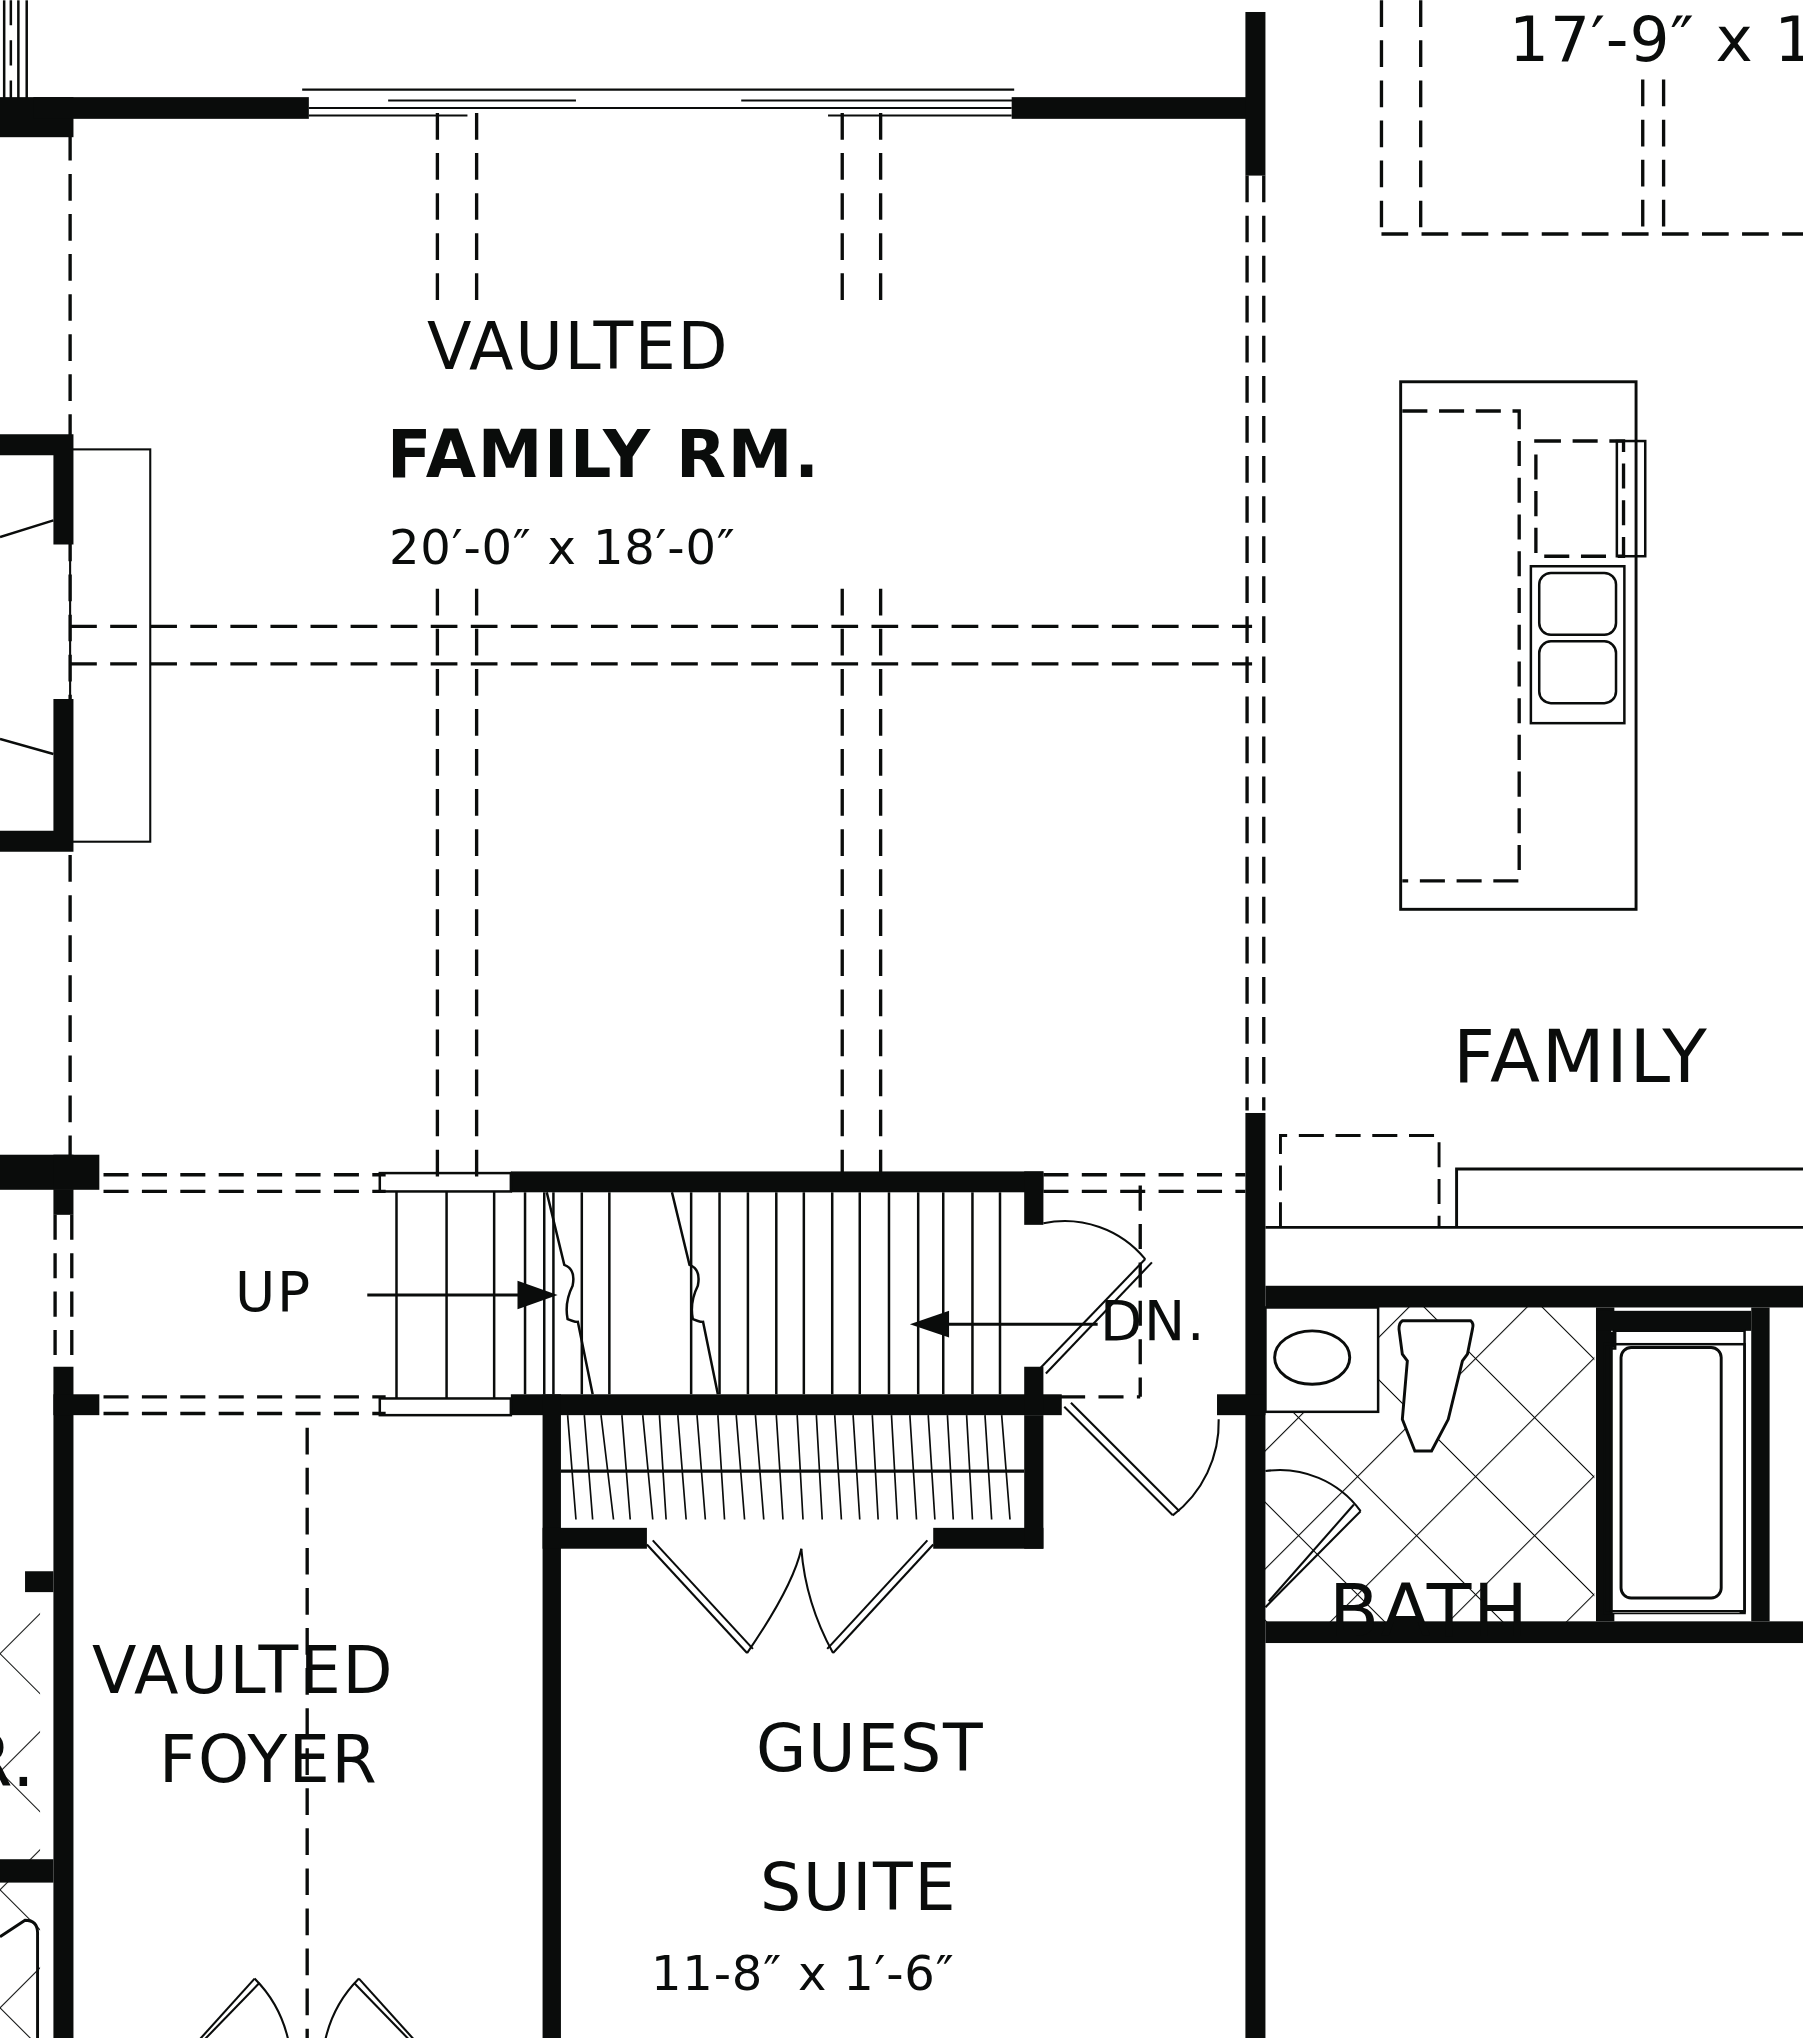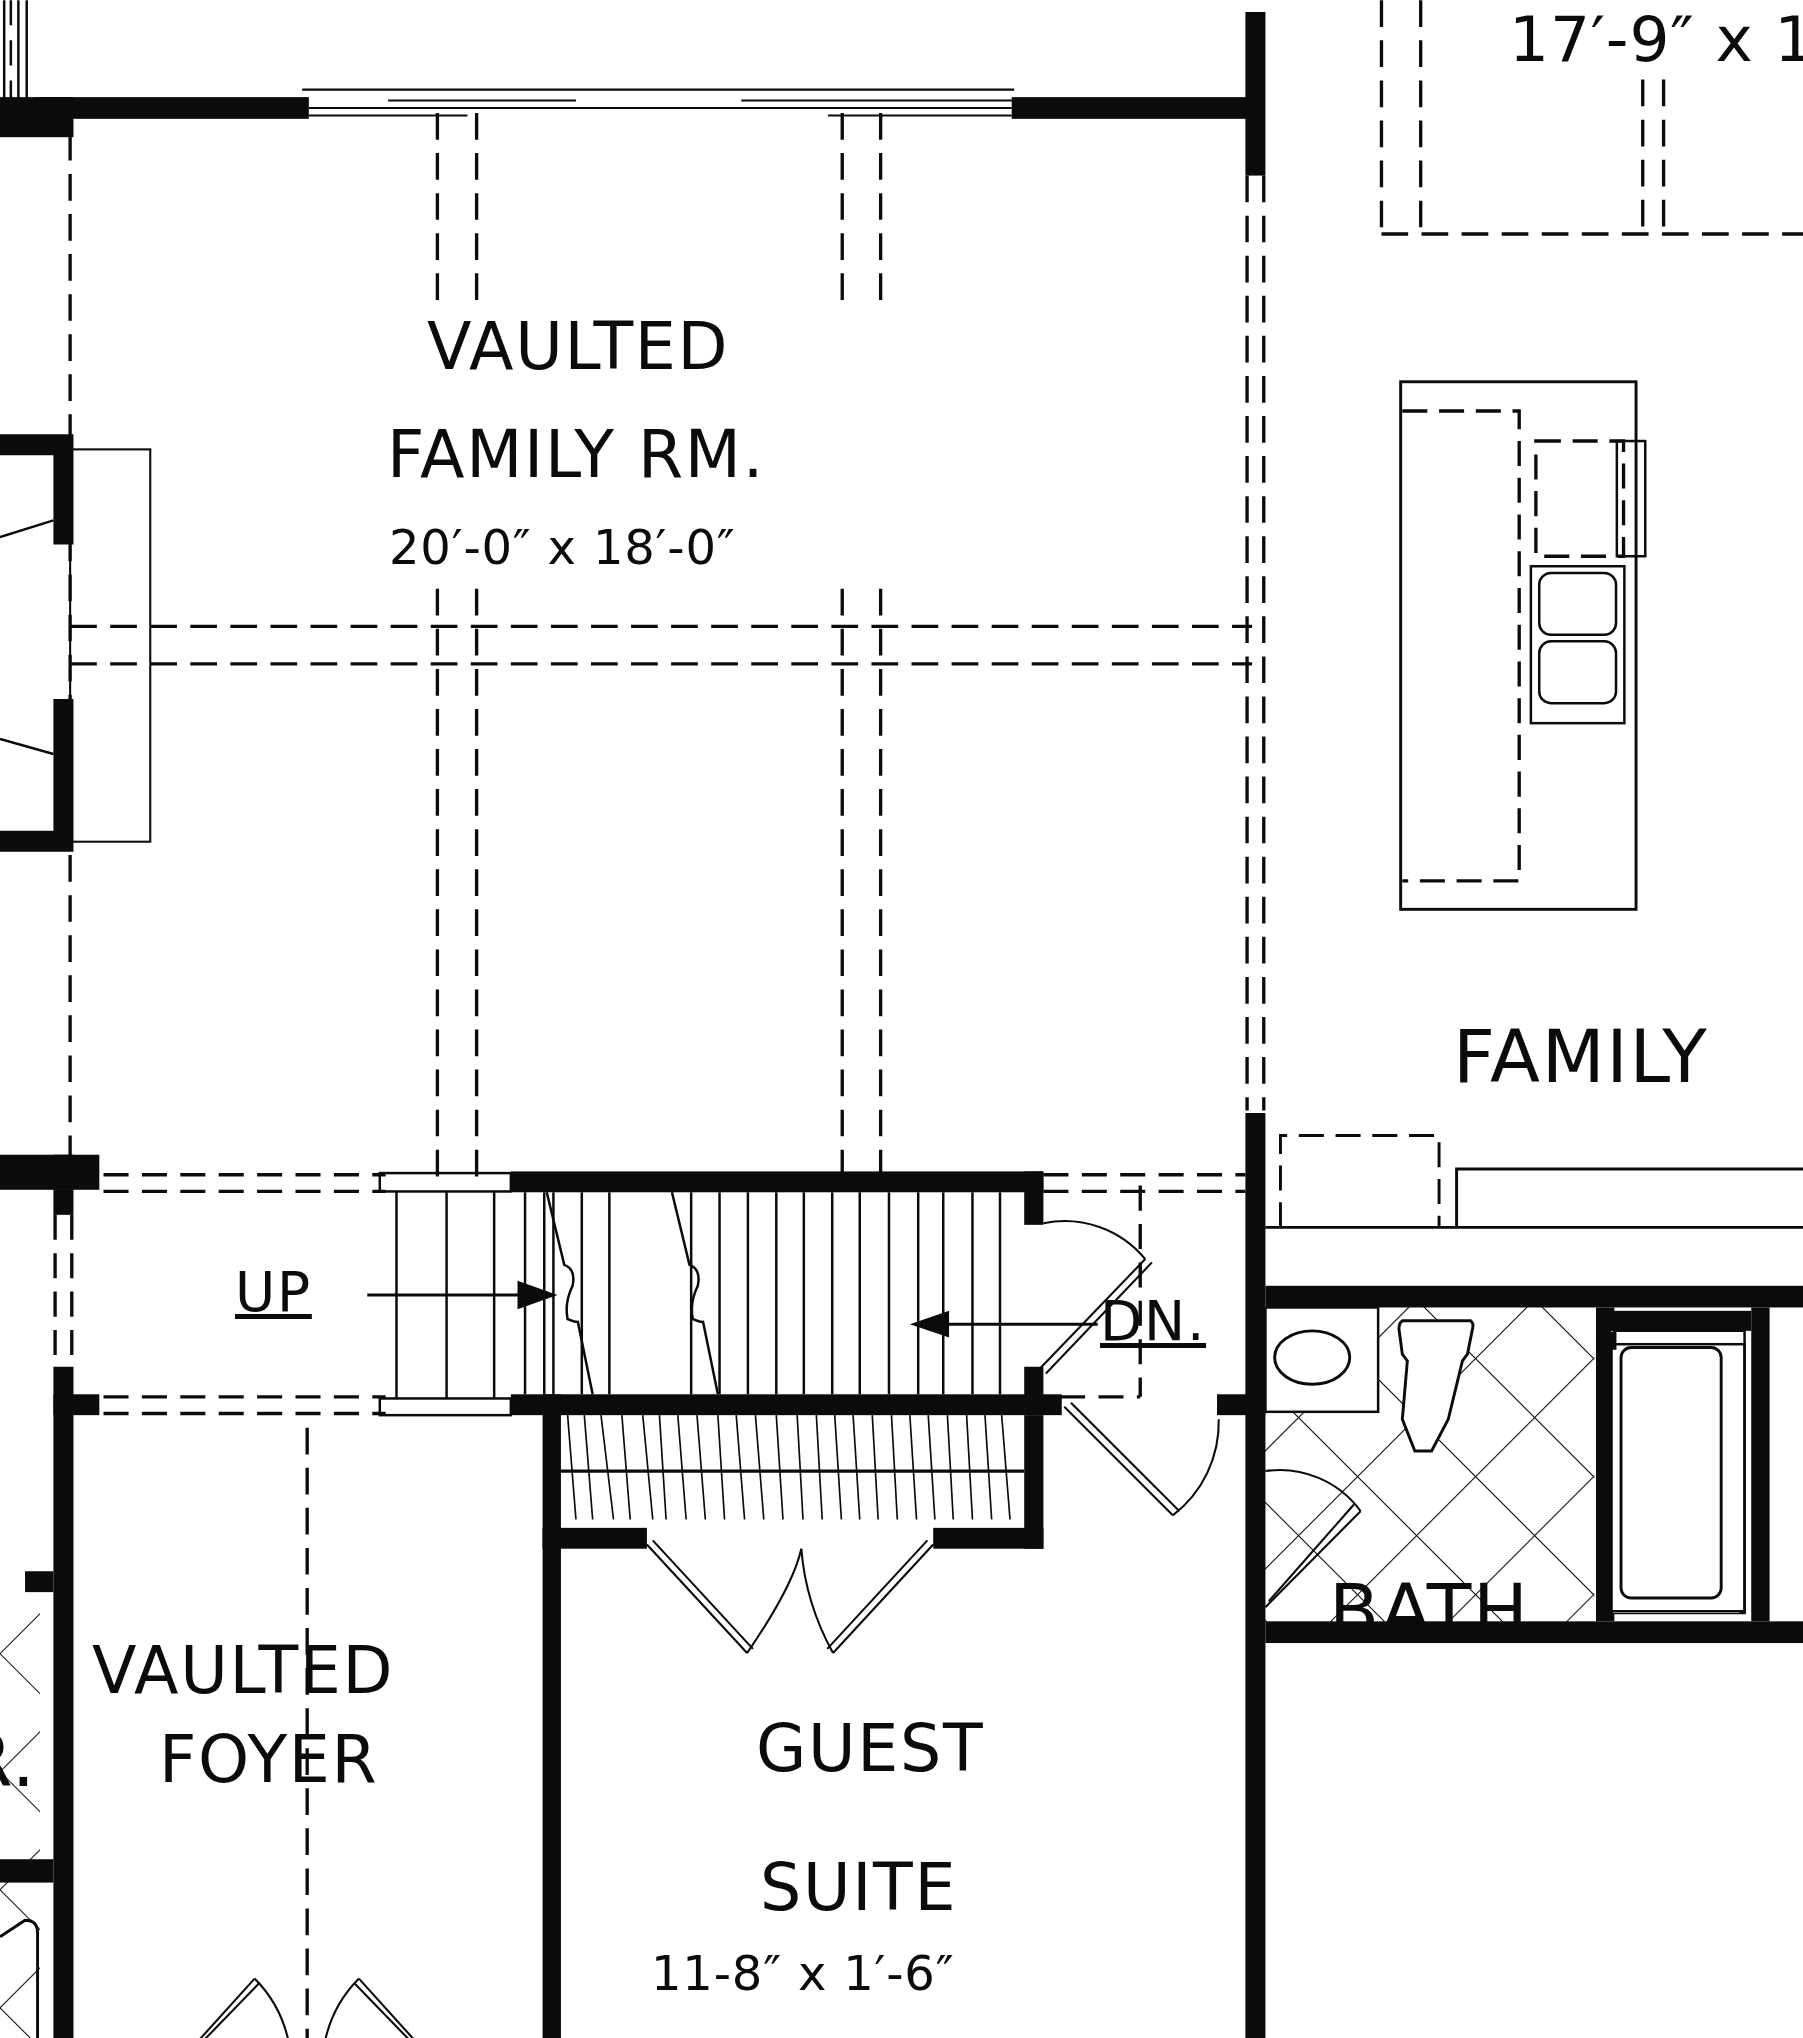--- a/index.html
+++ b/index.html
@@ -9,21 +9,21 @@
     position: absolute;
     font-family: "DejaVu Sans", sans-serif;
     color: #0a0c0b;
     white-space: nowrap;
     text-align: center;
     line-height: 1;
     letter-spacing: 1.7px;
   }
   .room-name { font-size: 65px; }
   .room-dim  { font-size: 48px; letter-spacing: 0.8px; }
-  .small-lbl { font-size: 55px; text-decoration: underline; }
+  .small-lbl { font-size: 55px; }
 </style>
 </head>
 <body>
 
 <svg id="plan" viewBox="0 0 2160 2442" xmlns="http://www.w3.org/2000/svg">
   <defs>
     <pattern id="tile" patternUnits="userSpaceOnUse" width="100" height="100" patternTransform="rotate(45 0 0)">
       <rect width="100" height="100" fill="#ffffff"></rect>
       <line x1="0" y1="0" x2="100" y2="0" stroke="#0a0c0b" stroke-width="2.5"></line>
       <line x1="0" y1="0" x2="0" y2="100" stroke="#0a0c0b" stroke-width="2.5"></line>
@@ -238,21 +238,21 @@
     <path d="M1935 1615 L1930 1615 L1930 1930 L2090 1930 L2090 1594 L1935 1594 Z" fill="none" stroke-width="3"></path>
     <rect x="1942" y="1614" width="120" height="300" rx="12" fill="none" stroke-width="3.5"></rect>
   </g>
 
   <g stroke="#0a0c0b" fill="none" stroke-width="3.5">
     <path d="M0 2320 L30 2300 Q45 2300 45 2315 L45 2442"></path>
   </g>
 </svg>
 
 <div class="lbl room-name" style="left:427px; top:314px;">VAULTED</div>
-<div class="lbl room-name" style="left:387px; top:422px;">FAMILY RM.</div>
+<div class="lbl room-name" style="left:387px; top:422px;font-weight:bold;">FAMILY RM.</div>
 <div class="lbl room-dim" style="left:389px; top:523px;">20′-0″ x 18′-0″</div>
 
 <div class="lbl room-name" style="left:1509px; top:8.3px; font-size:63px; letter-spacing:0.8px;">17′-9″ x 1</div>
 <div class="lbl room-name" style="left:1453px; top:1020px; font-size:73px;">FAMILY</div>
 
 <div class="lbl small-lbl" style="left:235px; top:1265px;">UP</div>
 <div class="lbl small-lbl" style="left:1100px; top:1294px;">DN.</div>
 
 <div class="lbl room-name" style="left:1329px; top:1546px; font-size:73px;margin-top:28px;">BATH</div>
 

